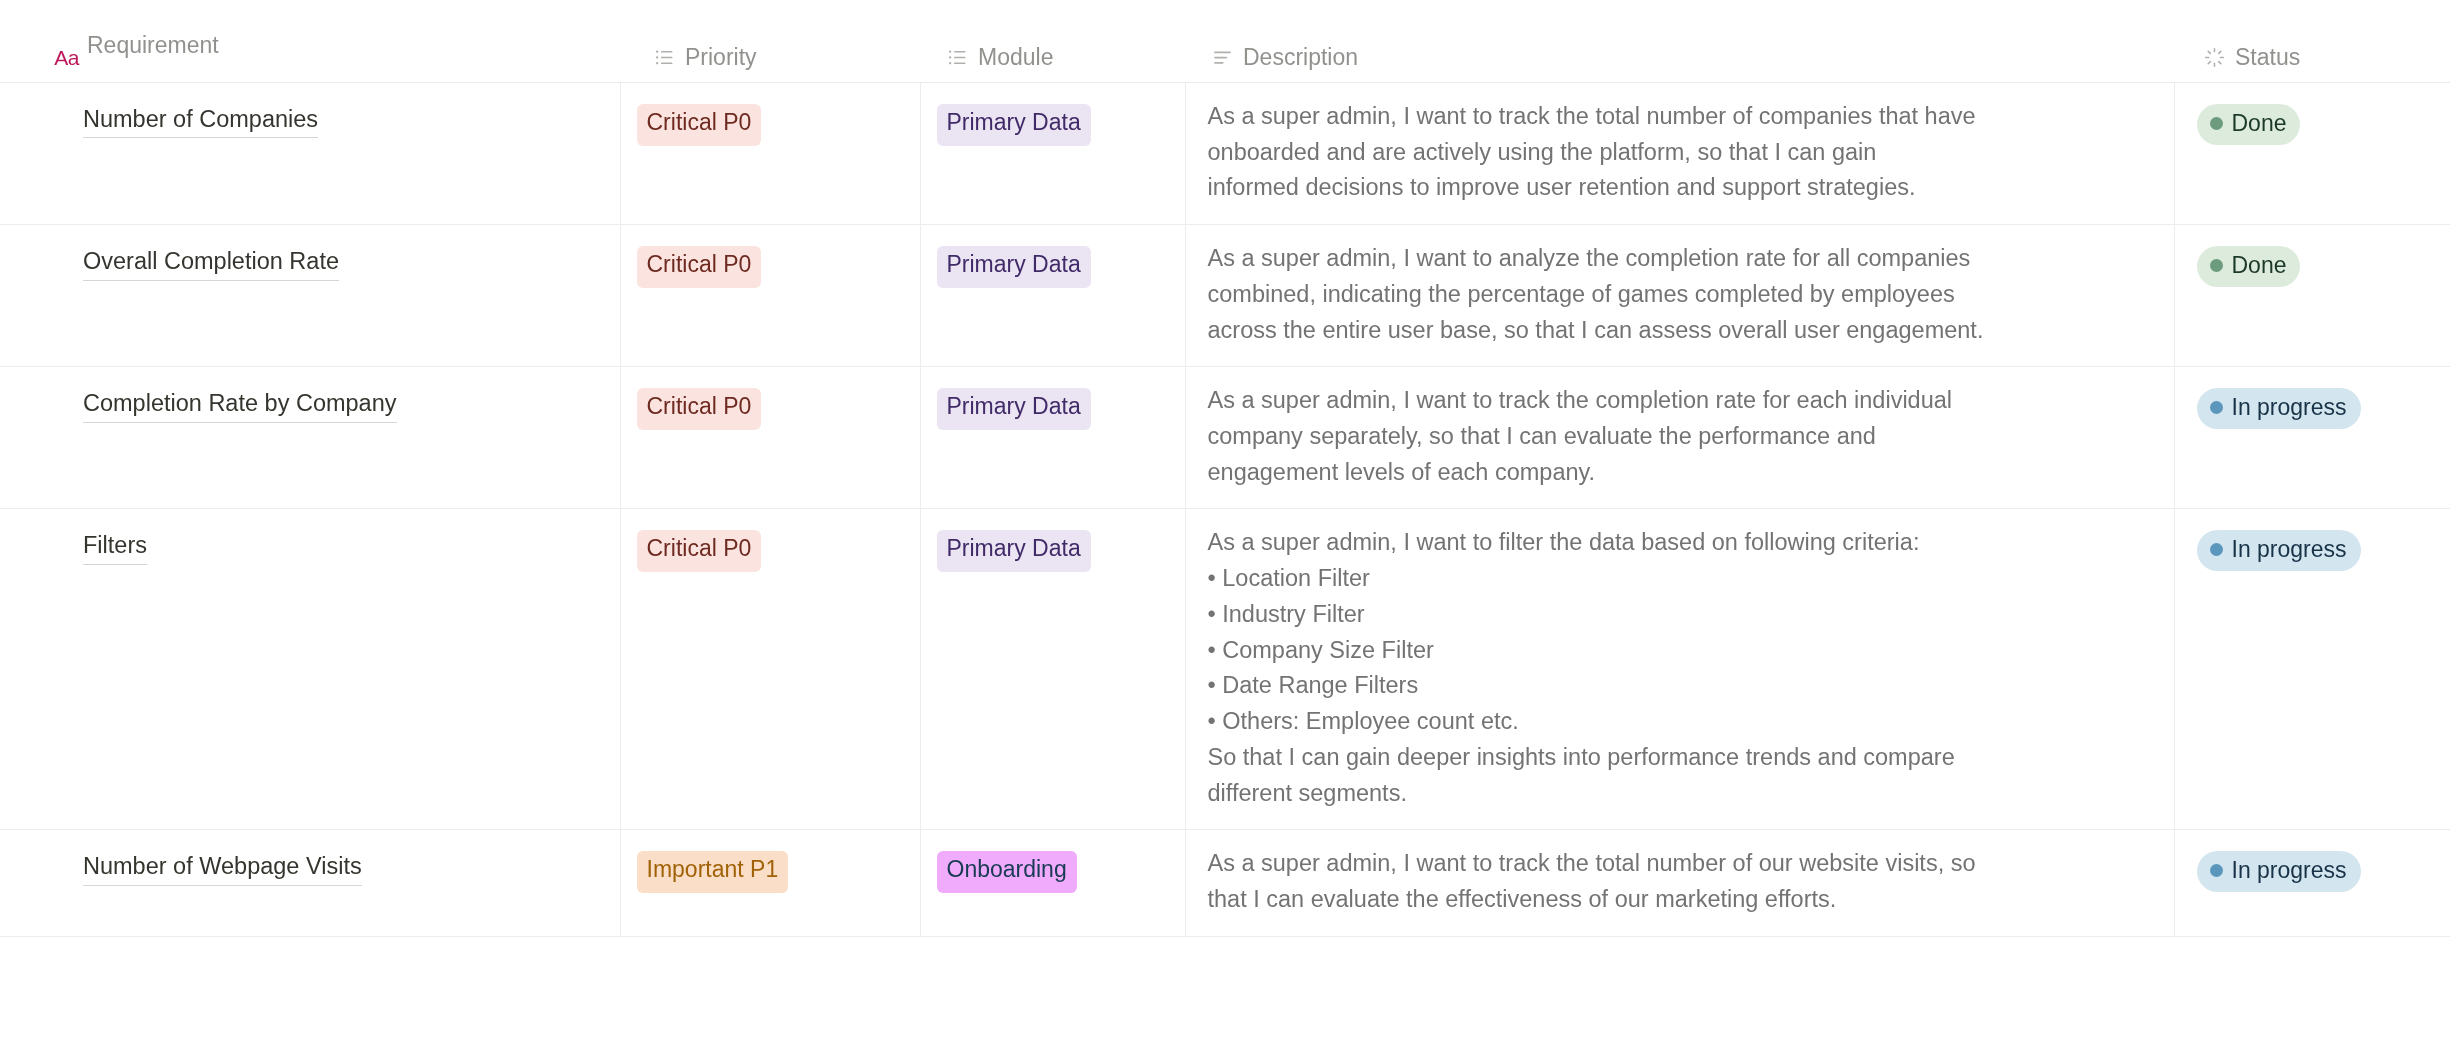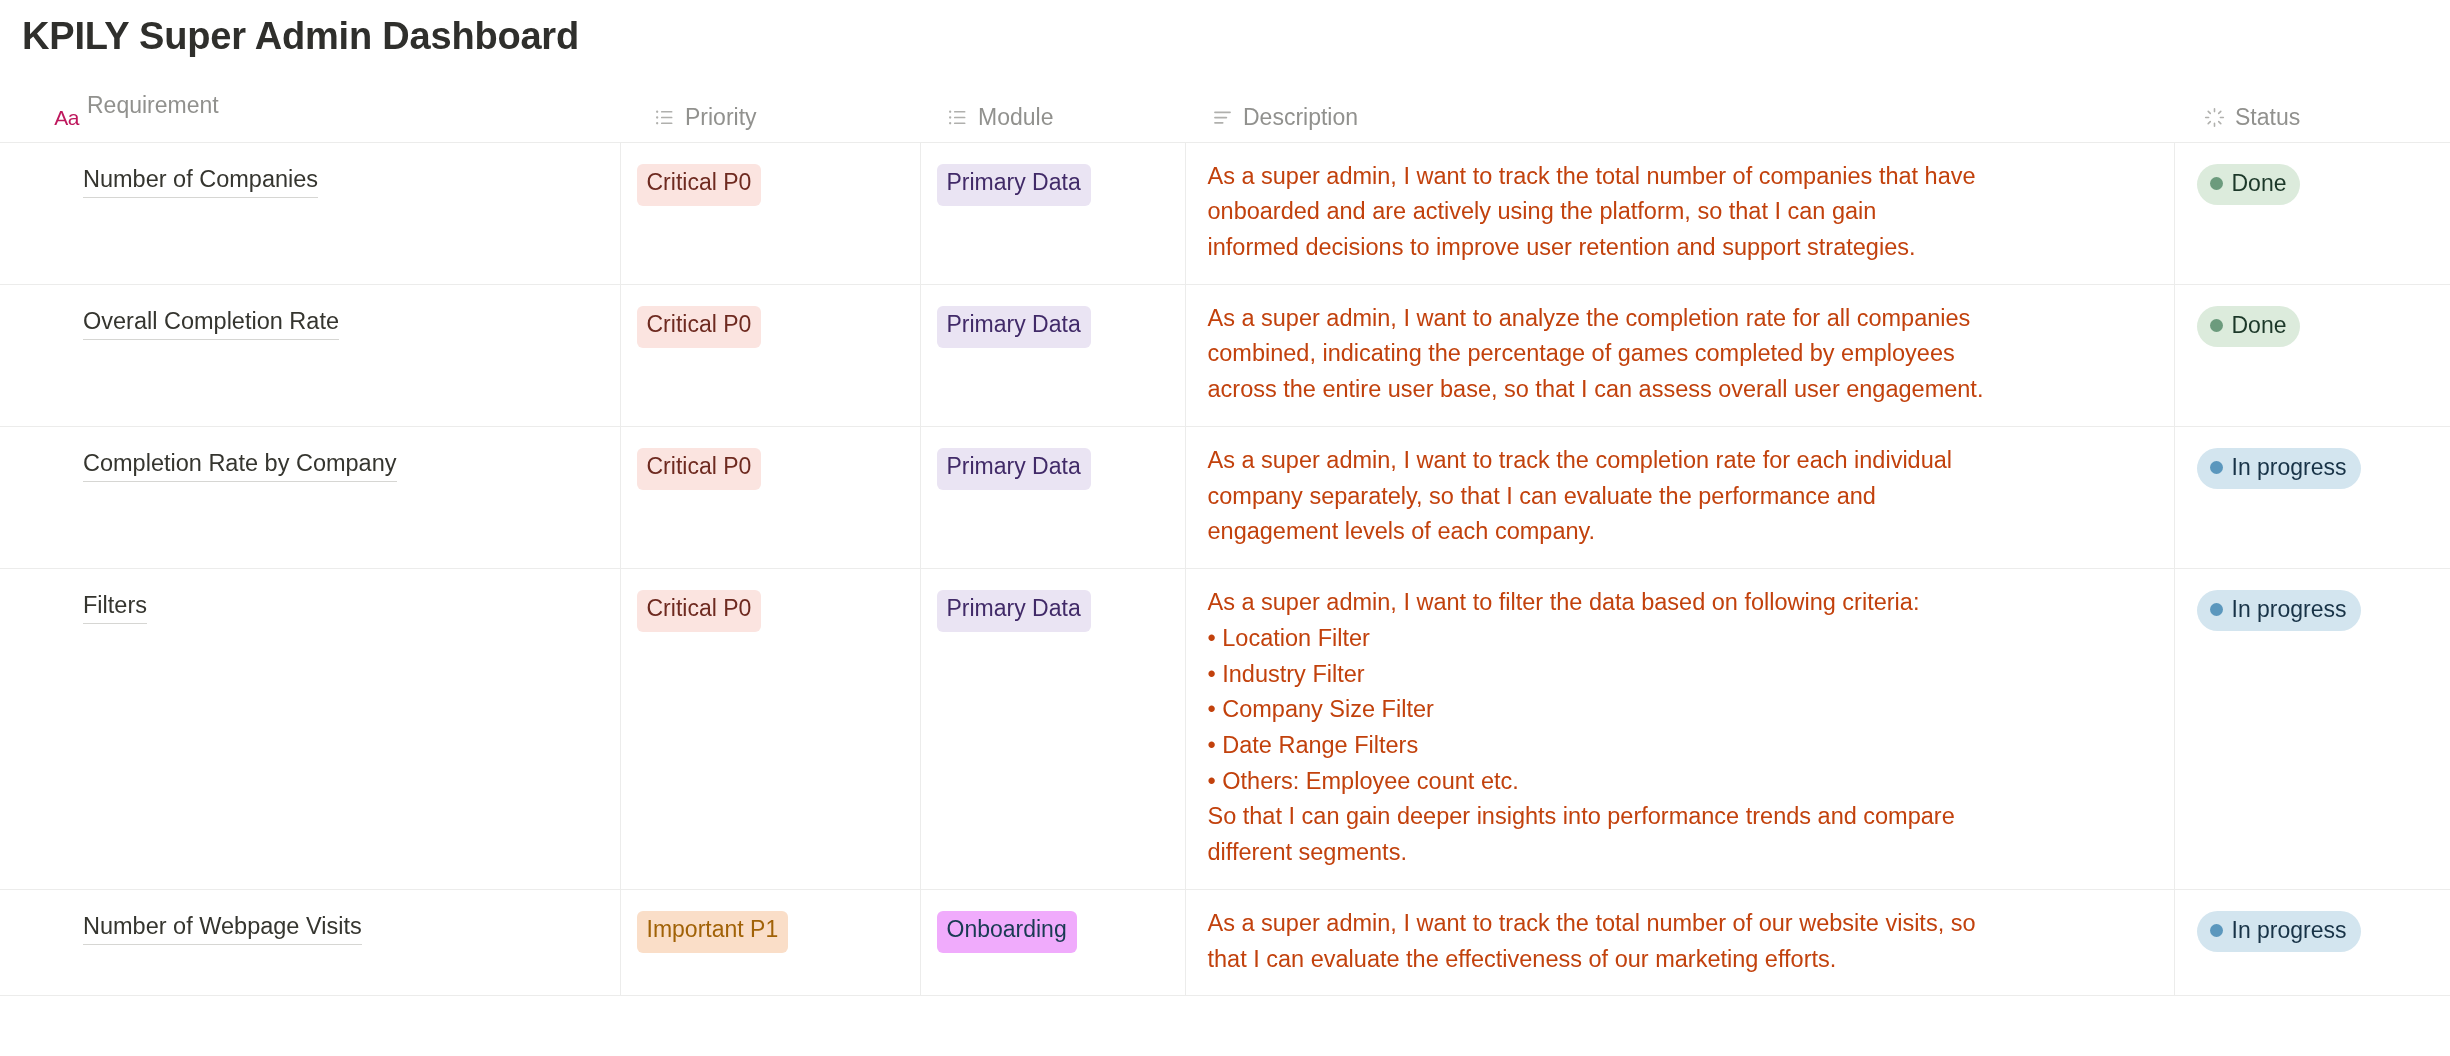--- a/index.html
+++ b/index.html
@@ -116,21 +116,21 @@
   }
   .tag-red    { background: #fbe4e0; color: #6e2a20; }
   .tag-orange { background: #fadec8; color: #a16207; }
   .tag-purple { background: #eae4f3; color: #412a68; }
   .tag-blue   { background: #f0abfc; color: #193a53; }
 
   .cell-desc {
     padding: 20px 22px 22px 22px;
     font-size: 23.5px;
     line-height: 1.18;
-    color: #c2410c;
+    color: #737373;
   }
   .desc-line { margin: 0; padding: 0 0 8px 0; }
   .desc-line:last-child { padding-bottom: 0; }
 
   .cell-status { padding: 21px 16px 22px 22px; }
   .status-pill {
     display: inline-flex;
     align-items: center;
     gap: 9px;
     border-radius: 999px;
@@ -149,21 +149,20 @@
   .st-green { background: #dcebdc; color: #1c3829; }
   .st-green .status-dot { background: #6c9b7d; }
   .st-blue  { background: #d3e5ef; color: #183347; }
   .st-blue .status-dot { background: #5b97bd; }
 </style>
 </head>
 <body>
 
 <div class="page">
 
-  <div class="page-title">KPILY Super Admin Dashboard</div>
 
   <table class="db-table">
     <colgroup>
       <col class="c-req">
         <col class="c-pri">
         <col class="c-mod">
         <col class="c-desc">
         <col class="c-sta">
     </colgroup>
     <thead>

